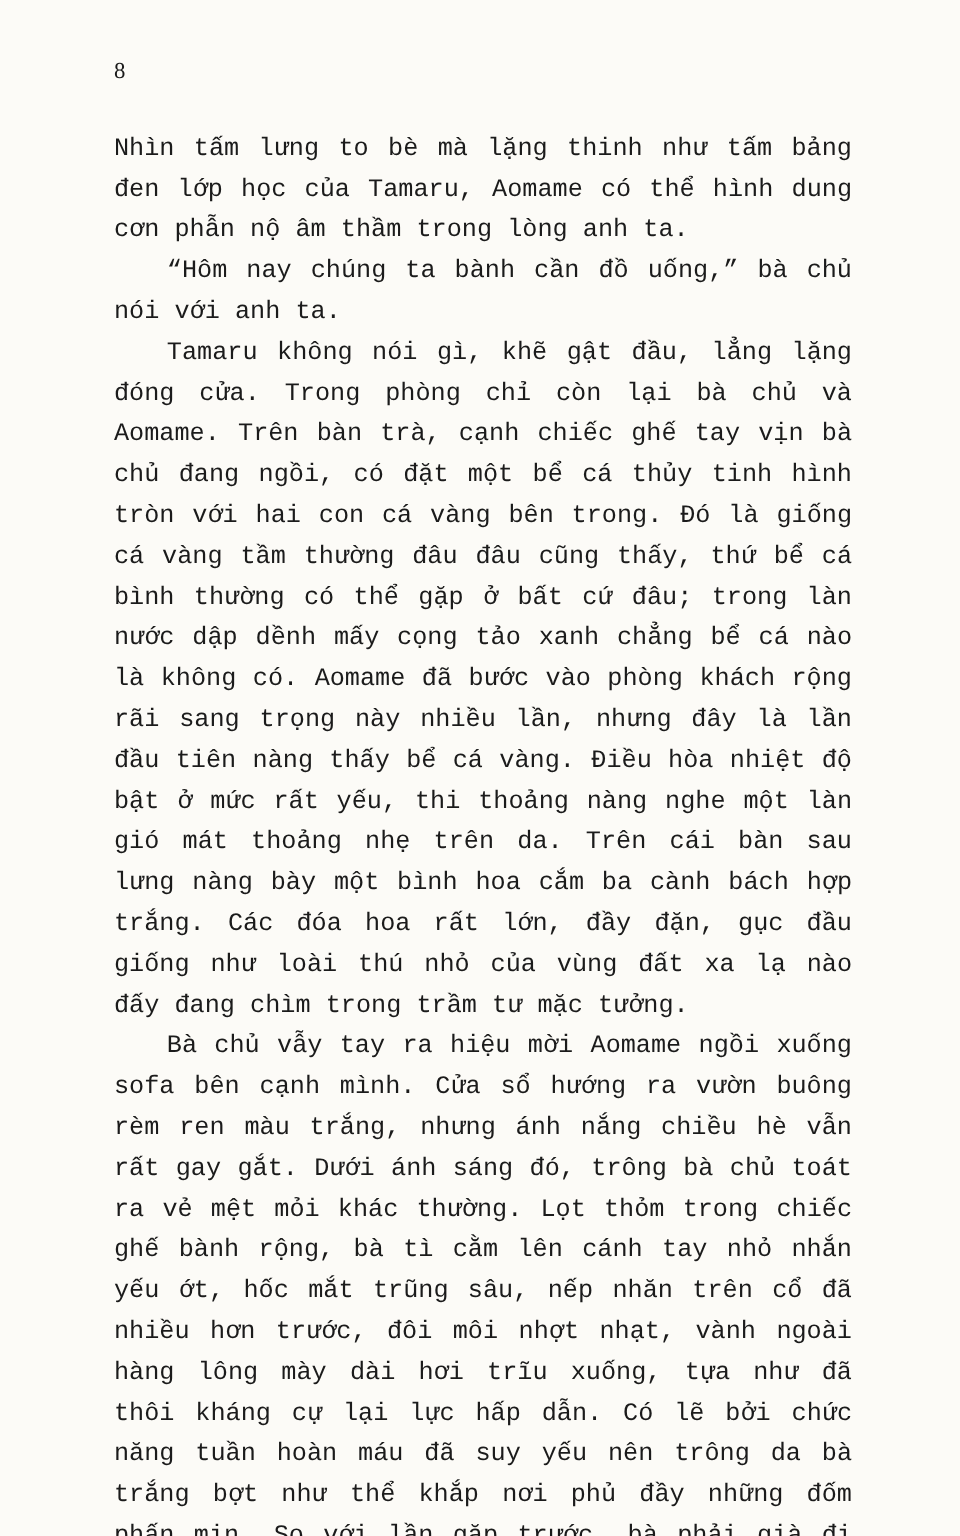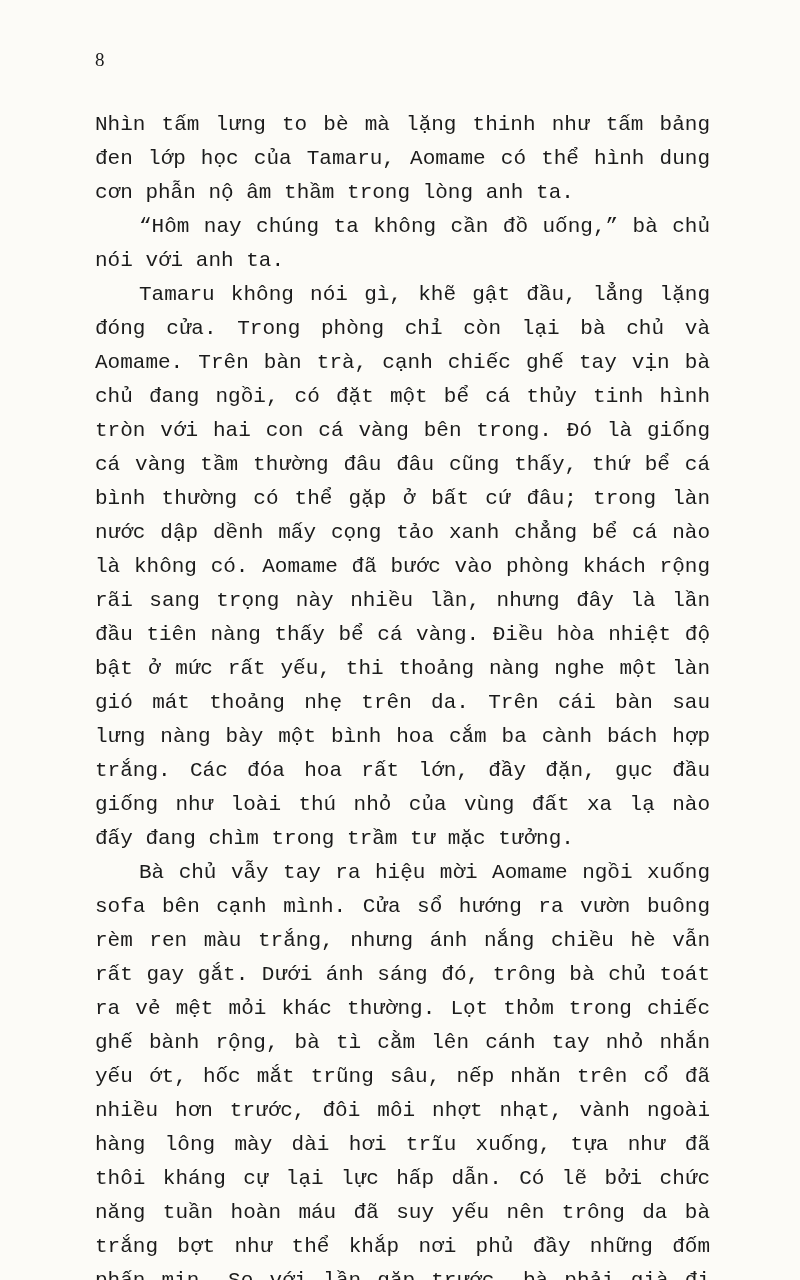--- a/index.html
+++ b/index.html
@@ -53,17 +53,17 @@
 </style>
 </head>
 <body>
 
 <div class="page">
   <div class="running-head">
     <span class="page-number">8</span>
   </div>
   <div class="body-text">
       <p>Nhìn tấm lưng to bè mà lặng thinh như tấm bảng đen lớp học của Tamaru, Aomame có thể hình dung cơn phẫn nộ âm thầm trong lòng anh ta.</p>
-      <p class="indent">“Hôm nay chúng ta không cần đồ uống,” bà chủ nói với anh ta.</p>
+      <p class="indent">“Hôm nay chúng ta bành cần đồ uống,” bà chủ nói với anh ta.</p>
       <p class="indent">Tamaru không nói gì, khẽ gật đầu, lẳng lặng đóng cửa. Trong phòng chỉ còn lại bà chủ và Aomame. Trên bàn trà, cạnh chiếc ghế tay vịn bà chủ đang ngồi, có đặt một bể cá thủy tinh hình tròn với hai con cá vàng bên trong. Đó là giống cá vàng tầm thường đâu đâu cũng thấy, thứ bể cá bình thường có thể gặp ở bất cứ đâu; trong làn nước dập dềnh mấy cọng tảo xanh chẳng bể cá nào là không có. Aomame đã bước vào phòng khách rộng rãi sang trọng này nhiều lần, nhưng đây là lần đầu tiên nàng thấy bể cá vàng. Điều hòa nhiệt độ bật ở mức rất yếu, thi thoảng nàng nghe một làn gió mát thoảng nhẹ trên da. Trên cái bàn sau lưng nàng bày một bình hoa cắm ba cành bách hợp trắng. Các đóa hoa rất lớn, đầy đặn, gục đầu giống như loài thú nhỏ của vùng đất xa lạ nào đấy đang chìm trong trầm tư mặc tưởng.</p>
       <p class="indent">Bà chủ vẫy tay ra hiệu mời Aomame ngồi xuống sofa bên cạnh mình. Cửa sổ hướng ra vườn buông rèm ren màu trắng, nhưng ánh nắng chiều hè vẫn rất gay gắt. Dưới ánh sáng đó, trông bà chủ toát ra vẻ mệt mỏi khác thường. Lọt thỏm trong chiếc ghế bành rộng, bà tì cằm lên cánh tay nhỏ nhắn yếu ớt, hốc mắt trũng sâu, nếp nhăn trên cổ đã nhiều hơn trước, đôi môi nhợt nhạt, vành ngoài hàng lông mày dài hơi trĩu xuống, tựa như đã thôi kháng cự lại lực hấp dẫn. Có lẽ bởi chức năng tuần hoàn máu đã suy yếu nên trông da bà trắng bợt như thể khắp nơi phủ đầy những đốm phấn mịn. So với lần gặp trước, bà phải già đi đến năm sáu tuổi là ít. Chẳng những vậy, hôm nay bà chủ không hề bận tâm che giấu vẻ mệt mỏi rành rành kia. Đây là chuyện không bình thường. Ít nhất là, theo quan sát của Aomame, bà luôn huy động sức mạnh bên trong</p>
     </div>
 </div>
 
 </body></html>

